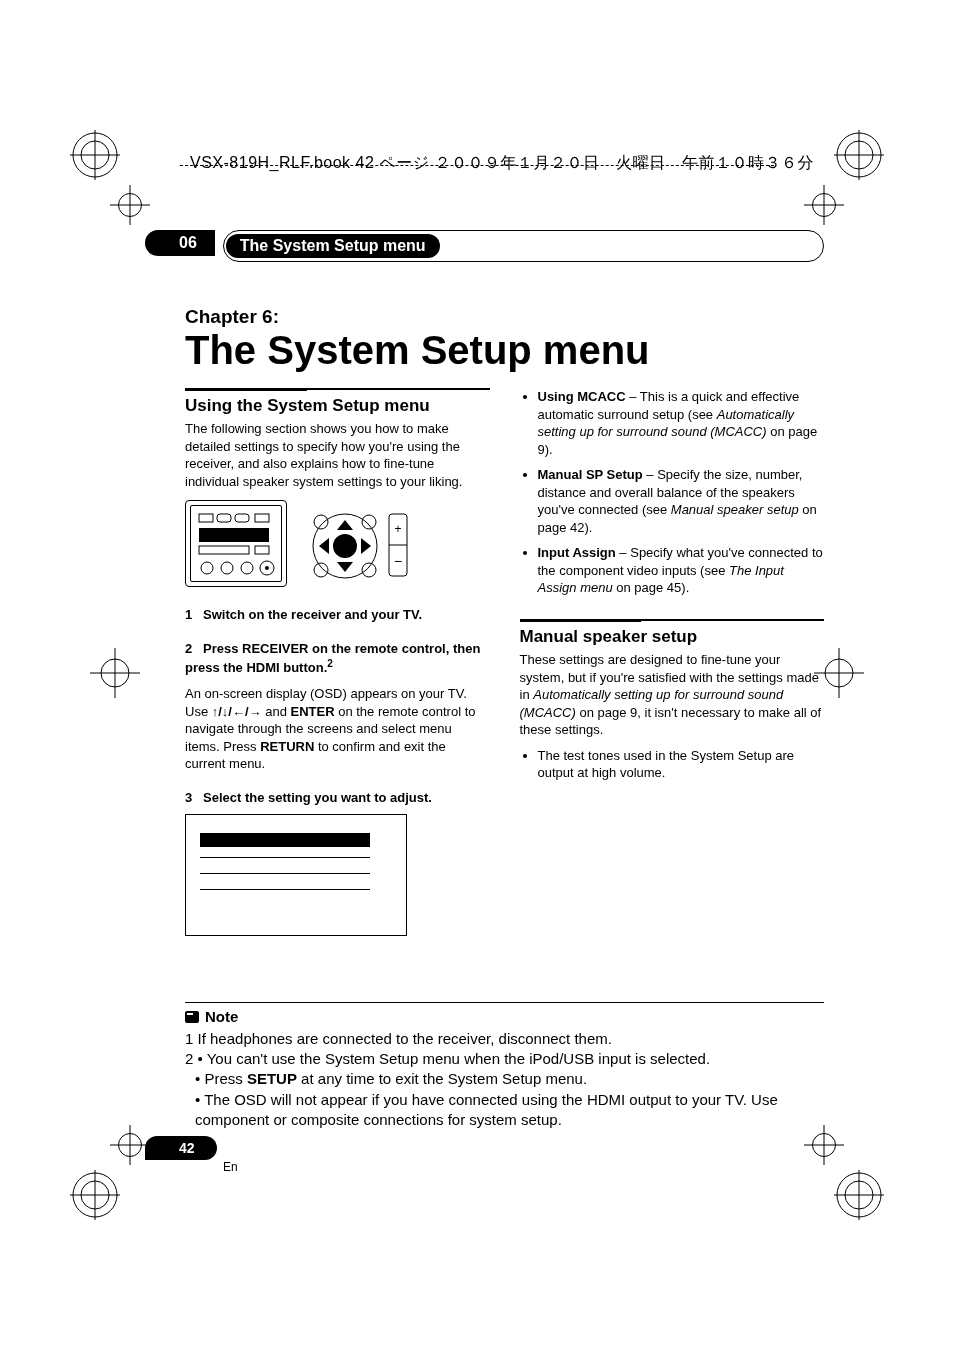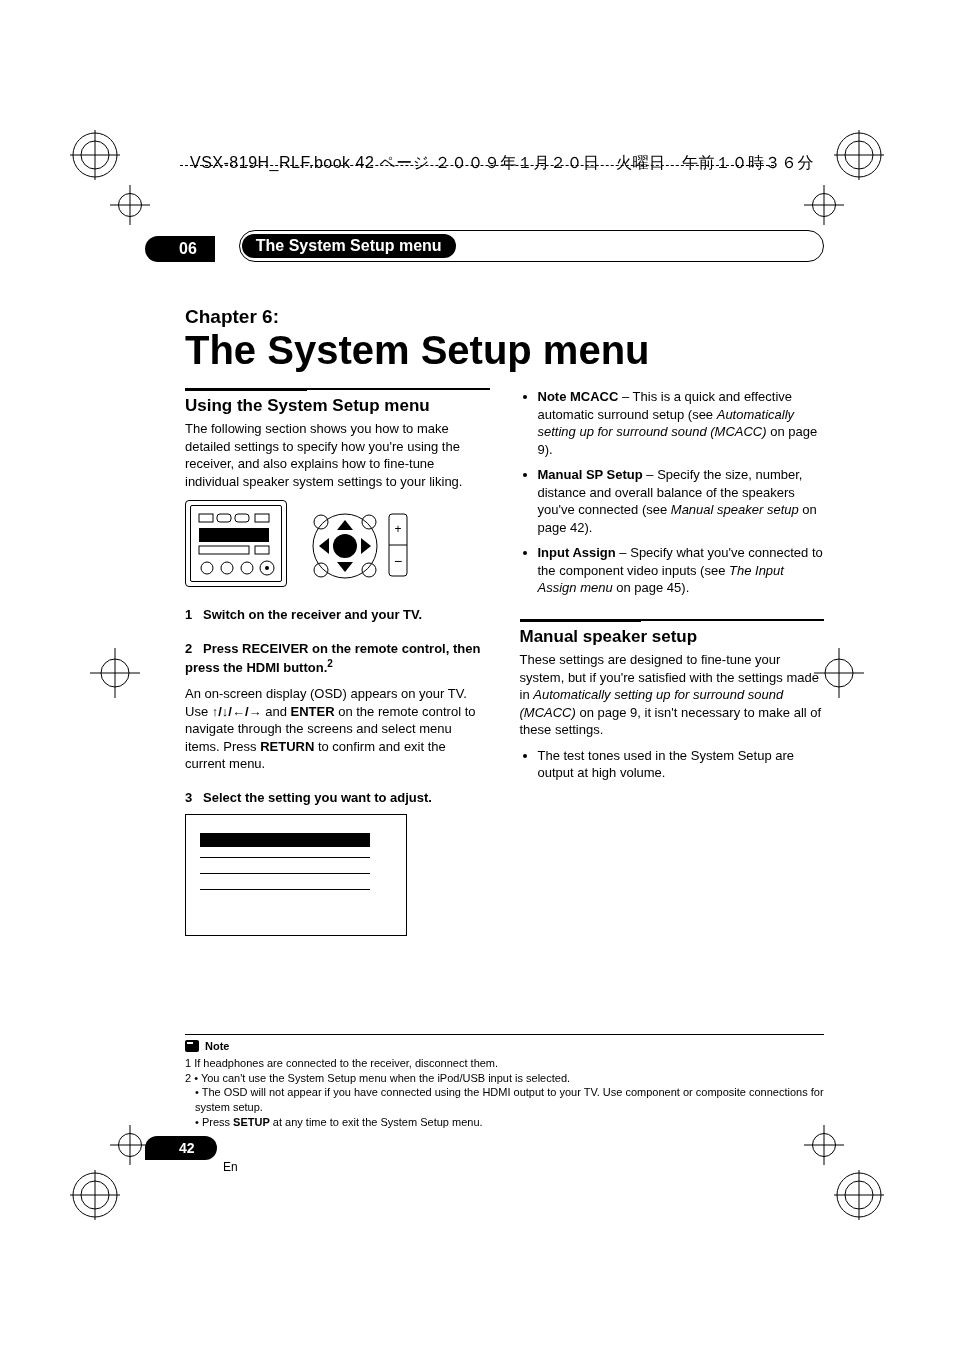--- a/index.html
+++ b/index.html
@@ -45,21 +45,21 @@
   }
 
   .page{
     position:absolute;
     left:185px;right:130px;top:230px;bottom:190px;
     box-sizing:border-box;
   }
 
   
   .headerbar{
-    display:flex;align-items:flex-end;gap:24px;
+    display:flex;align-items:flex-start;gap:8px;
     margin-bottom:44px;
   }
   .chapnum{
     background:var(--pill);color:#fff;
     font-weight:bold;font-size:16px;
     padding:4px 18px 4px 34px;
     border-radius:16px 0 0 16px;
     position:relative;
     margin-left:-40px;
   }
@@ -114,21 +114,21 @@
 
   
   .caution-row{display:flex;align-items:center;gap:8px;margin:18px 0 6px 0;}
   .badge{width:22px;height:22px;border-radius:50%;background:#000;display:flex;align-items:center;justify-content:center;}
   .badge svg{width:14px;height:14px;}
   .caution-label{font-weight:bold;}
 
   
   .notes{
     position:absolute;left:0;right:0;bottom:30px;
-    font-size:11px;line-height:1.35;
+    font-size:15px;line-height:1.35;
   }
   .notes hr{border:none;border-top:1px solid #000;margin:0 0 4px 0;}
   .note-head{display:flex;align-items:center;gap:6px;font-weight:bold;margin-bottom:2px;}
   .note-icon{width:14px;height:12px;background:#000;display:inline-block;border-radius:2px;position:relative;}
   .note-icon::after{content:"";position:absolute;left:2px;top:2px;width:6px;height:2px;background:#fff;}
 
   
   .pagenum{
     position:absolute;left:-40px;bottom:0;
     background:#000;color:#fff;font-weight:bold;
@@ -283,21 +283,21 @@
         <div class="bar"></div>
         <div class="line l1"></div>
         <div class="line l2"></div>
         <div class="line l3"></div>
       </div>
     </div>
 
     <div class="col">
       <ul class="bullets">
         <li>
-          <span class="term">Note MCACC</span><span> – </span><span>This is a quick and effective automatic surround setup (see </span><span class="ital">Automatically setting up for surround sound (MCACC)</span><span> on page 9).</span>
+          <span class="term">Using MCACC</span><span> – </span><span>This is a quick and effective automatic surround setup (see </span><span class="ital">Automatically setting up for surround sound (MCACC)</span><span> on page 9).</span>
         </li>
         <li>
           <span class="term">Manual SP Setup</span><span> – </span><span>Specify the size, number, distance and overall balance of the speakers you've connected (see </span><span class="ital">Manual speaker setup</span><span> on page 42).</span>
         </li>
         <li>
           <span class="term">Input Assign</span><span> – </span><span>Specify what you've connected to the component video inputs (see </span><span class="ital">The Input Assign menu</span><span> on page 45).</span>
         </li>
       </ul>
 
       <h2 class="section" style="margin-top:22px;">Manual speaker setup</h2>
@@ -312,21 +312,21 @@
   </div>
 
   <div class="notes">
     <hr>
     <div class="note-head">
       <span class="note-icon"></span>
       <span>Note</span>
     </div>
     <div>1 If headphones are connected to the receiver, disconnect them.</div>
     <div>2 • You can't use the System Setup menu when the iPod/USB input is selected.</div>
-    <div style="padding-left:10px;">• The OSD will not appear if you have connected using the HDMI output to your TV. Use component or composite connections for system setup.</div>
     <div style="padding-left:10px;">
       <span>• Press </span><b>SETUP</b><span> at any time to exit the System Setup menu.</span>
     </div>
+    <div style="padding-left:10px;">• The OSD will not appear if you have connected using the HDMI output to your TV. Use component or composite connections for system setup.</div>
   </div>
 
   <div class="pagenum">42</div>
   <div class="lang">En</div>
 </div>
 
 </body></html>

